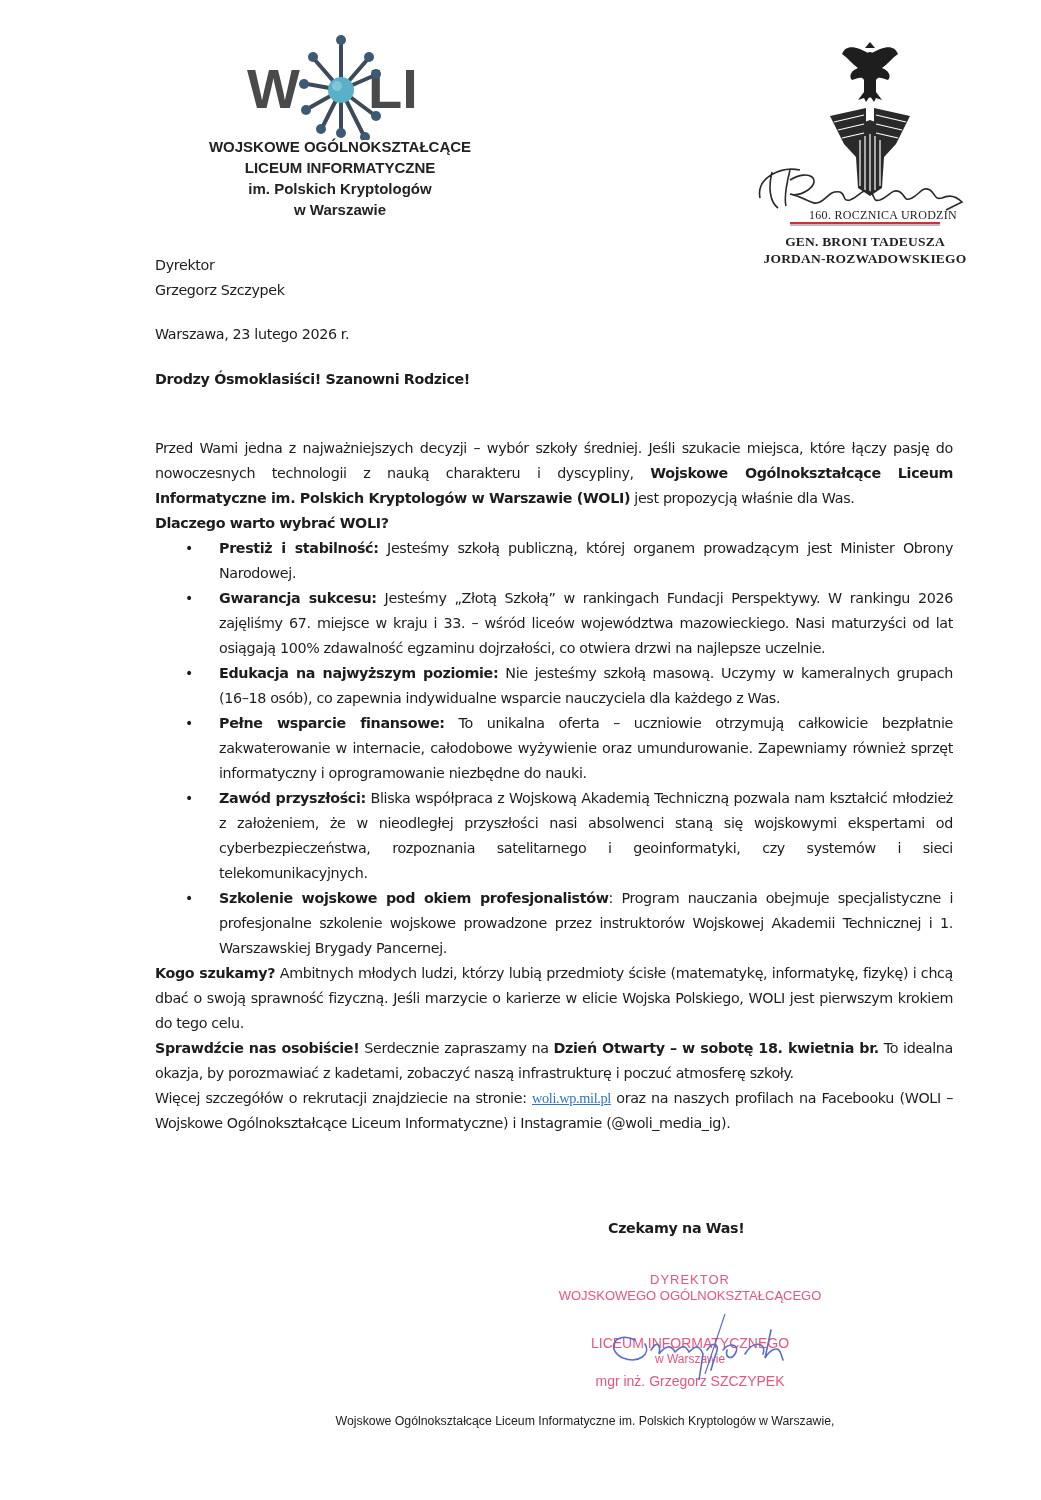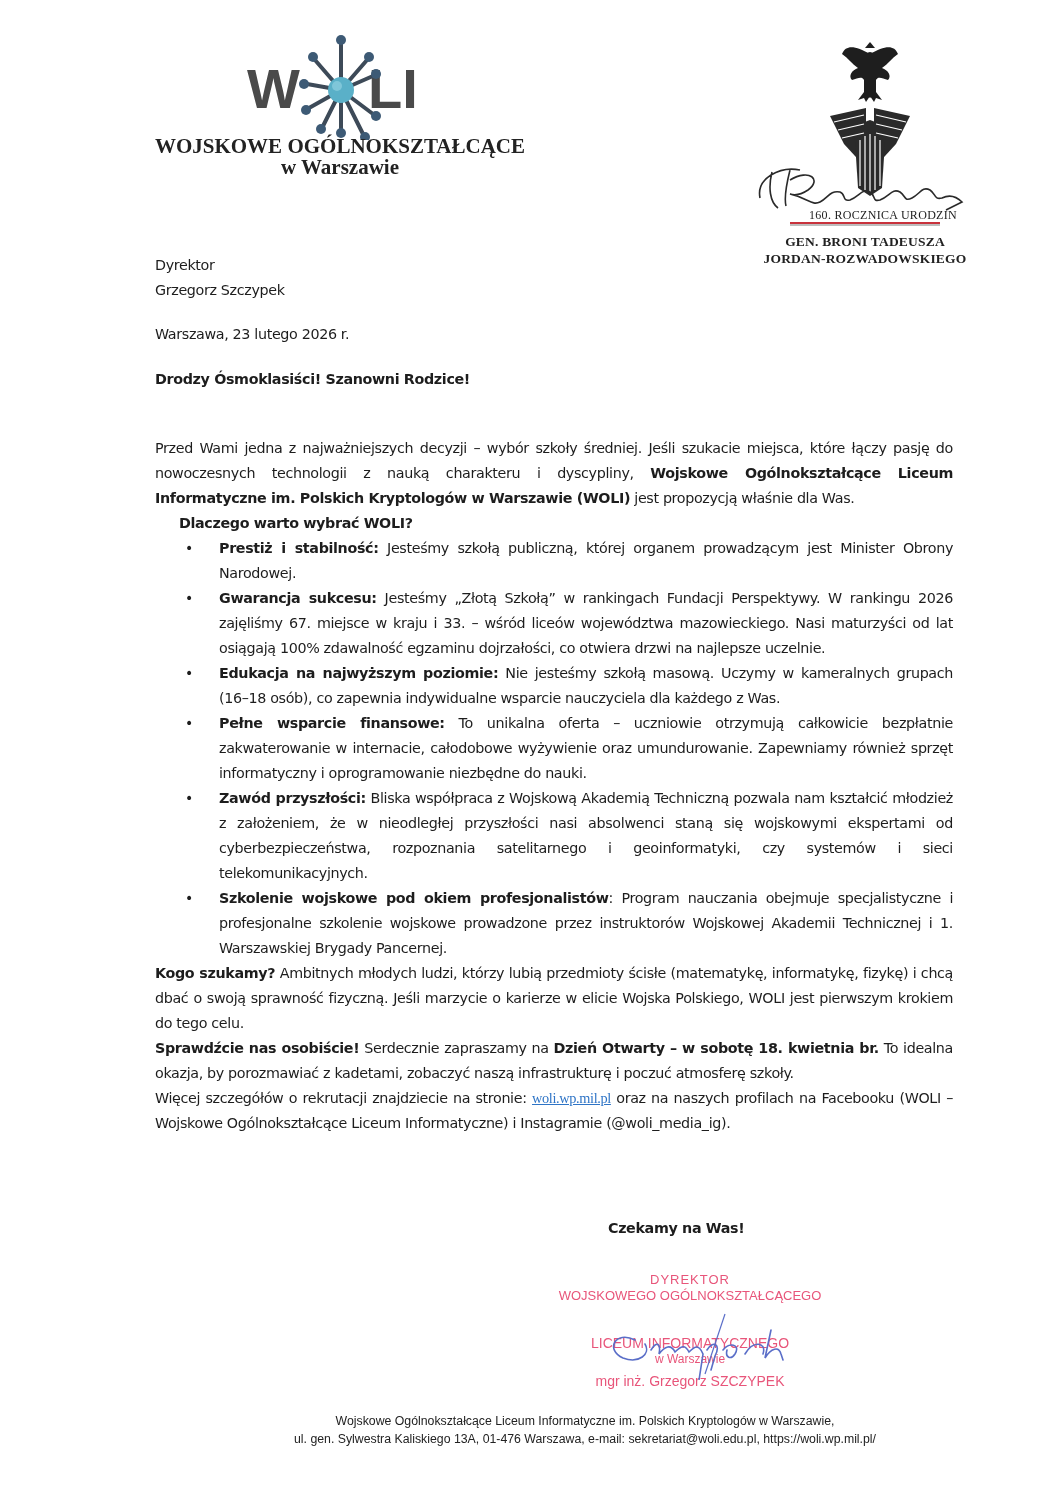--- a/index.html
+++ b/index.html
@@ -3,43 +3,43 @@
 <meta charset="utf-8">
 <style>
   html, body { margin: 0; padding: 0; background: #ffffff; }
   body { width: 1041px; height: 1500px; position: relative; overflow: hidden;
          font-family: "DejaVu Sans", sans-serif; color: #1a1a1a; }
   .abs { position: absolute; }
 
   
   #logo-mark { left: 245px; top: 30px; width: 190px; height: 110px; }
   .school-name { left: 150px; width: 380px; text-align: center;
-                 font-family: Liberation Serif, serif; font-weight: bold;
-                 color: #222; font-size: 21px; line-height: 21px; }
+                 font-family: Liberation Sans, sans-serif; font-weight: bold;
+                 color: #222; font-size: 15px; line-height: 21px; }
   #school-name { top: 136px; }
 
   
   #emblem { left: 760px; top: 40px; width: 230px; height: 230px; }
   .emblem-text { font-family: "Liberation Serif", serif; color: #222; text-align: center; }
   #emblem-anniv { left: 763px; top: 208px; width: 240px; font-size: 12px; letter-spacing: 0.3px; }
   #emblem-line { left: 790px; top: 222px; width: 150px; height: 4px; }
   #emblem-line .red { height: 2px; background: #c8323c; }
   #emblem-line .grey { height: 2px; background: #bdbdbd; }
   #emblem-name { left: 745px; top: 233px; width: 240px; font-size: 13.5px; line-height: 17px; font-weight: bold; letter-spacing: 0.2px; }
 
   
   .txt { font-family: "DejaVu Sans", sans-serif; font-size: 14.3px; color: #1d1d1d; letter-spacing: -0.35px; }
   #sender { left: 155px; top: 253px; line-height: 25px; }
   #date { left: 155px; top: 326px; }
   #greeting { left: 155px; top: 371px; font-weight: bold; }
 
   #main { left: 155px; top: 436px; width: 798px; line-height: 25px; }
   #main p { margin: 0; text-align: justify; }
   #main b { font-weight: bold; }
-  .section-title { font-weight: bold; margin-left: 24px; }
+  .section-title { font-weight: bold; }
   ul.reasons { list-style: none; margin: 0; padding: 0 0 0 64px; }
   ul.reasons li { position: relative; text-align: justify; }
   ul.reasons li .bullet { position: absolute; left: -34px; top: 0; font-size: 14px; }
   a.link { color: #2e74c6; text-decoration: underline; font-family: Liberation Serif, serif; }
 
   #closing { left: 608px; top: 1220px; font-weight: bold; }
 
   
   .stamp { font-family: "Liberation Sans", sans-serif; color: #e8557a; text-align: center; font-size: 13px; line-height: 16px; }
   #stamp { left: 520px; top: 1272px; width: 340px; }
@@ -87,20 +87,22 @@
       <circle cx="131" cy="86" r="5"></circle>
       <circle cx="131" cy="44" r="5"></circle>
     </g>
     <circle cx="96" cy="60" r="13" fill="#5ab0c8"></circle>
     <circle cx="92" cy="56" r="5" fill="#8fd0e0" opacity="0.7"></circle>
   </svg>
 </div>
 
 <div class="abs school-name" id="school-name">
   <div>WOJSKOWE OGÓLNOKSZTAŁCĄCE</div>
+  <div>LICEUM INFORMATYCZNE</div>
+  <div>im. Polskich Kryptologów</div>
   <div>w Warszawie</div>
 </div>
 
 <div class="abs" id="emblem">
   <svg width="230" height="170" viewBox="0 0 230 170">
 
     <g fill="#1e1e1e">
       <path d="M105 8 l5 -6 l5 6 z"></path>
       <ellipse cx="110" cy="18" rx="5" ry="6"></ellipse>
       <path d="M110 14 C96 6 86 4 82 14 C88 18 92 24 98 28 C92 30 88 36 92 40 C98 38 102 36 104 40 L104 52 L110 58 L116 52 L116 40 C118 36 122 38 128 40 C132 36 128 30 122 28 C128 24 132 18 138 14 C134 4 124 6 110 14 Z"></path>
@@ -172,14 +174,13 @@
   <div class="s4">w Warszawie</div>
   <div class="s5">mgr inż. Grzegorz SZCZYPEK</div>
 </div>
 <svg class="abs" id="signature" viewBox="0 0 230 70">
   <path d="M40 30 C20 20 10 40 28 48 C44 54 56 44 50 34 M56 40 C62 30 66 34 64 44 C70 36 76 34 80 42 C86 36 90 34 94 42 C100 36 104 34 108 44 L104 70 M112 40 C118 30 126 34 120 46 L116 60 M128 40 C134 32 146 34 140 44 C136 50 130 48 132 40 M150 44 C158 30 172 32 168 44 M176 20 L170 48 C176 38 184 36 186 44 L188 50" fill="none" stroke="#5a6ec8" stroke-width="1.6" stroke-linecap="round"></path>
   <path d="M130 4 L110 64" fill="none" stroke="#5a6ec8" stroke-width="1.2"></path>
 </svg>
 
 <div class="abs" id="footer">
   <div>Wojskowe Ogólnokształcące Liceum Informatyczne im. Polskich Kryptologów w Warszawie,</div>
-  <div>ul. gen. Sylwestra Kaliskiego 13A, 01-476 Warszawa, e-mail: sekretariat@woli.edu.pl, https://woli.wp.mil.pl/</div>
 </div>
 
 </body></html>

